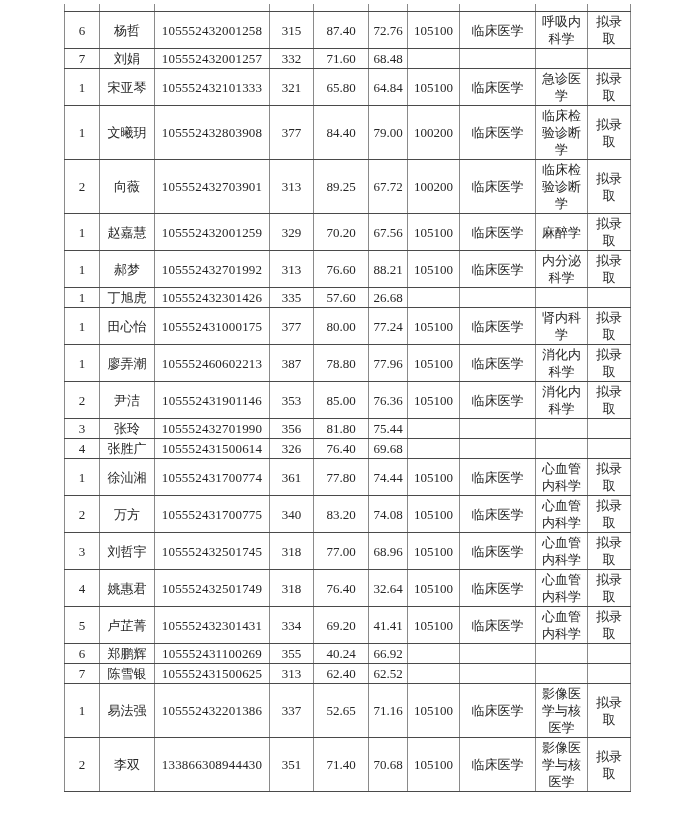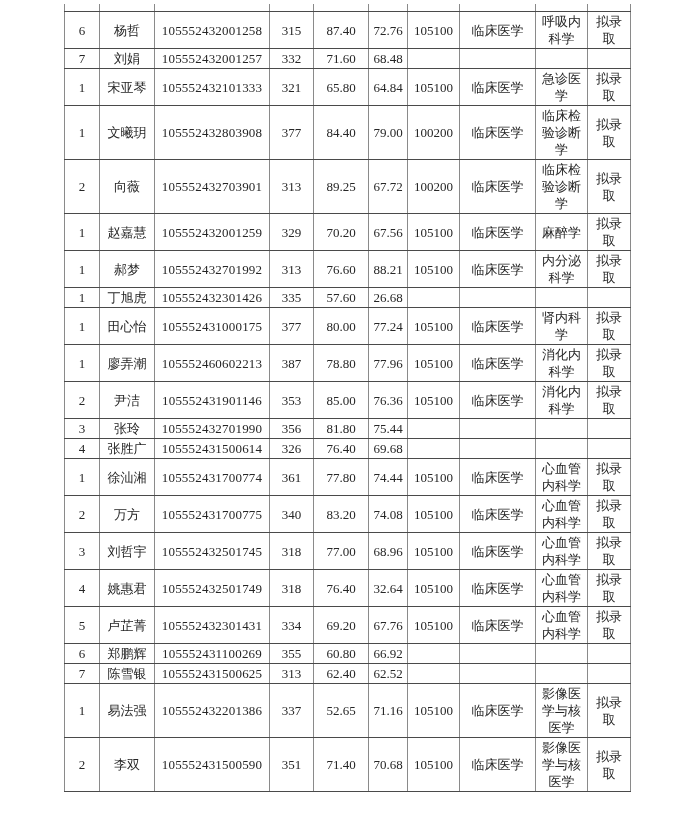--- a/index.html
+++ b/index.html
@@ -278,32 +278,32 @@
     <td class="cell-major">临床医学</td>
     <td class="cell-specialty">心血管内科学</td>
     <td class="cell-status">拟录取</td>
   </tr>
           <tr>
     <td class="cell-seq">5</td>
     <td class="cell-name">卢芷菁</td>
     <td class="cell-candidate-no">105552432301431</td>
     <td class="cell-score1">334</td>
     <td class="cell-score2">69.20</td>
-    <td class="cell-score3">67.76</td>
+    <td class="cell-score3">41.41</td>
     <td class="cell-major-code">105100</td>
     <td class="cell-major">临床医学</td>
     <td class="cell-specialty">心血管内科学</td>
     <td class="cell-status">拟录取</td>
   </tr>
           <tr>
     <td class="cell-seq">6</td>
     <td class="cell-name">郑鹏辉</td>
     <td class="cell-candidate-no">105552431100269</td>
     <td class="cell-score1">355</td>
-    <td class="cell-score2">60.80</td>
+    <td class="cell-score2">40.24</td>
     <td class="cell-score3">66.92</td>
     <td class="cell-major-code"></td>
     <td class="cell-major"></td>
     <td class="cell-specialty"></td>
     <td class="cell-status"></td>
   </tr>
           <tr>
     <td class="cell-seq">7</td>
     <td class="cell-name">陈雪银</td>
     <td class="cell-candidate-no">105552431500625</td>
@@ -323,21 +323,21 @@
     <td class="cell-score2">52.65</td>
     <td class="cell-score3">71.16</td>
     <td class="cell-major-code">105100</td>
     <td class="cell-major">临床医学</td>
     <td class="cell-specialty">影像医学与核医学</td>
     <td class="cell-status">拟录取</td>
   </tr>
           <tr>
     <td class="cell-seq">2</td>
     <td class="cell-name">李双</td>
-    <td class="cell-candidate-no">105552431500590</td>
+    <td class="cell-candidate-no">133866308944430</td>
     <td class="cell-score1">351</td>
     <td class="cell-score2">71.40</td>
     <td class="cell-score3">70.68</td>
     <td class="cell-major-code">105100</td>
     <td class="cell-major">临床医学</td>
     <td class="cell-specialty">影像医学与核医学</td>
     <td class="cell-status">拟录取</td>
   </tr>
         </tbody>
     </table>

